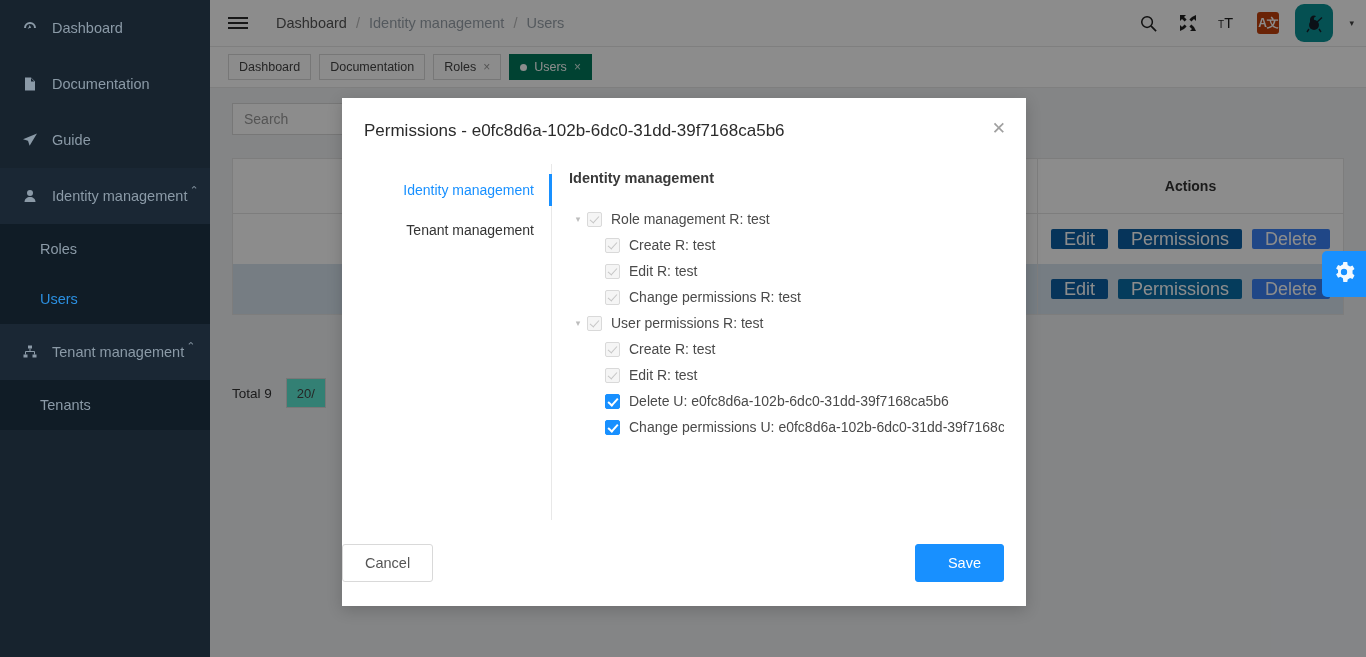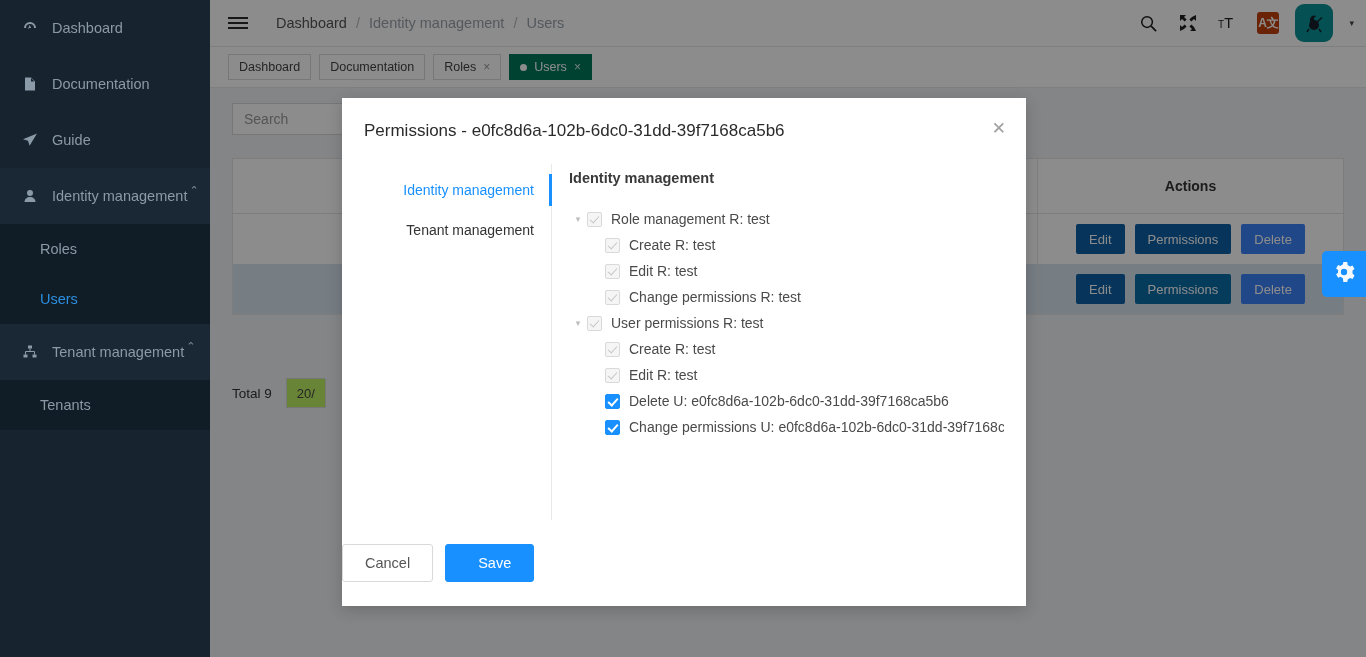--- a/index.html
+++ b/index.html
@@ -145,35 +145,35 @@
   }
   .t-row { display: flex; height: 50px; align-items: center; }
   .t-row.sel { background: #d7e3ee; }
   .t-row .c1 { flex: 1; }
   .t-row .c2 {
     width: 306px; display: flex; justify-content: center;
     gap: 10px; border-left: 1px solid #e3e3e3;
     height: 50px; align-items: center;
   }
   .btn-sm {
-    height: 30px; padding: 0 13px; font-size: 13px;
+    height: 20px; padding: 0 13px; font-size: 18px;
     color: #fff; border: none; cursor: pointer;
     display: flex; align-items: center; border-radius: 2px;
   }
   .b-edit { background: #0b5fa5; }
   .b-perm { background: #0b5fa5; }
   .b-perm.lt { background: #0a6ea8; }
   .b-del { background: #3b82f6; }
   #pager {
     position: absolute; left: 22px; top: 290px;
     display: flex; align-items: center; gap: 14px;
     font-size: 13.5px; color: #333;
   }
   #pagesize {
-    border: 1px solid #d9d9d9; background: #bef264;
+    border: 1px solid #d9d9d9; background: #5eead4;
     height: 30px; display: flex; align-items: center;
     padding: 0 10px; font-size: 13px; color: #444; gap: 8px;
   }
 
   
   #fab {
     position: absolute; right: 0; top: 251px;
     width: 44px; height: 46px; background: #1890ff;
     border-radius: 5px 0 0 5px; display: flex;
     align-items: center; justify-content: center;
@@ -246,21 +246,21 @@
   .cb.on { background: #1890ff; border-color: #1890ff; }
   .cb::after {
     content: ""; position: absolute;
     left: 4px; top: 1px; width: 4px; height: 8px;
     border: solid #c6c6c6; border-width: 0 1.6px 1.6px 0;
     transform: rotate(42deg);
   }
   .cb.on::after { border-color: #fff; border-width: 0 2px 2px 0; }
   .m-foot {
     height: 86px; display: flex; align-items: center;
-    justify-content: flex-start; padding-right: 22px; gap: 12px;
+    justify-content: space-between; padding-right: 22px; gap: 12px;
     flex: none;
   }
   .mb {
     height: 38px; padding: 0 22px; font-size: 14.5px;
     cursor: pointer; border-radius: 3px;
     display: flex; align-items: center;
   }
   .mb-cancel { background: #fff; border: 1px solid #d9d9d9; color: #555; }
   .mb-save { background: #1890ff; border: 1px solid #1890ff; color: #fff; padding-left: 32px; }
 </style>

